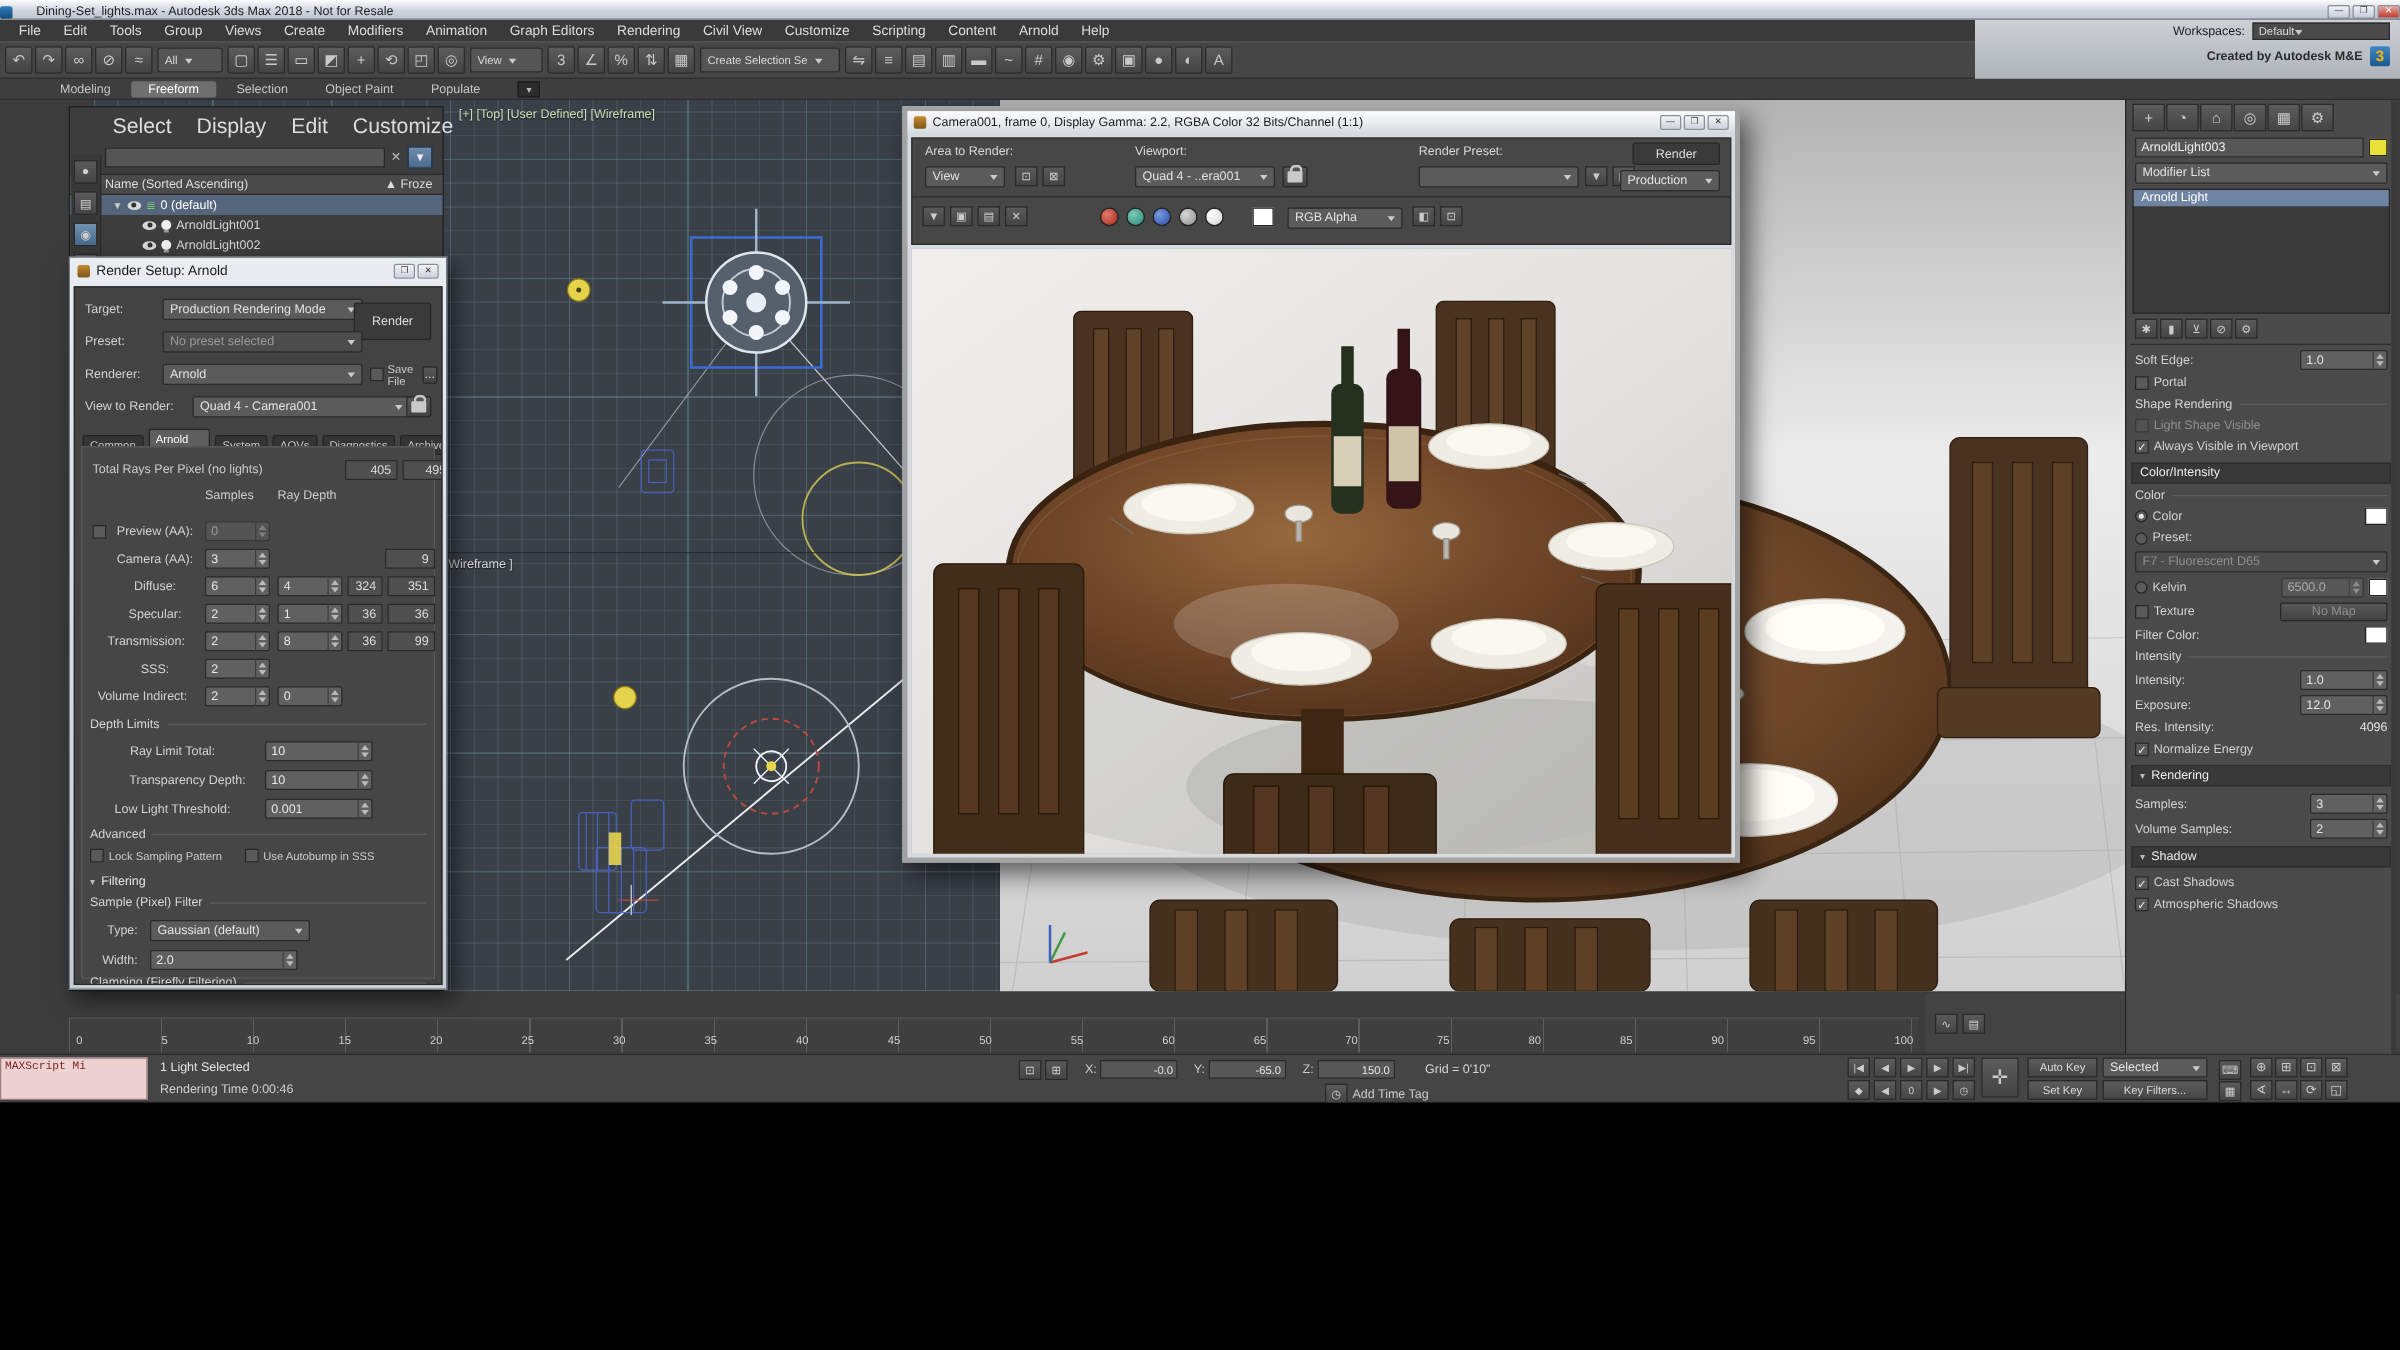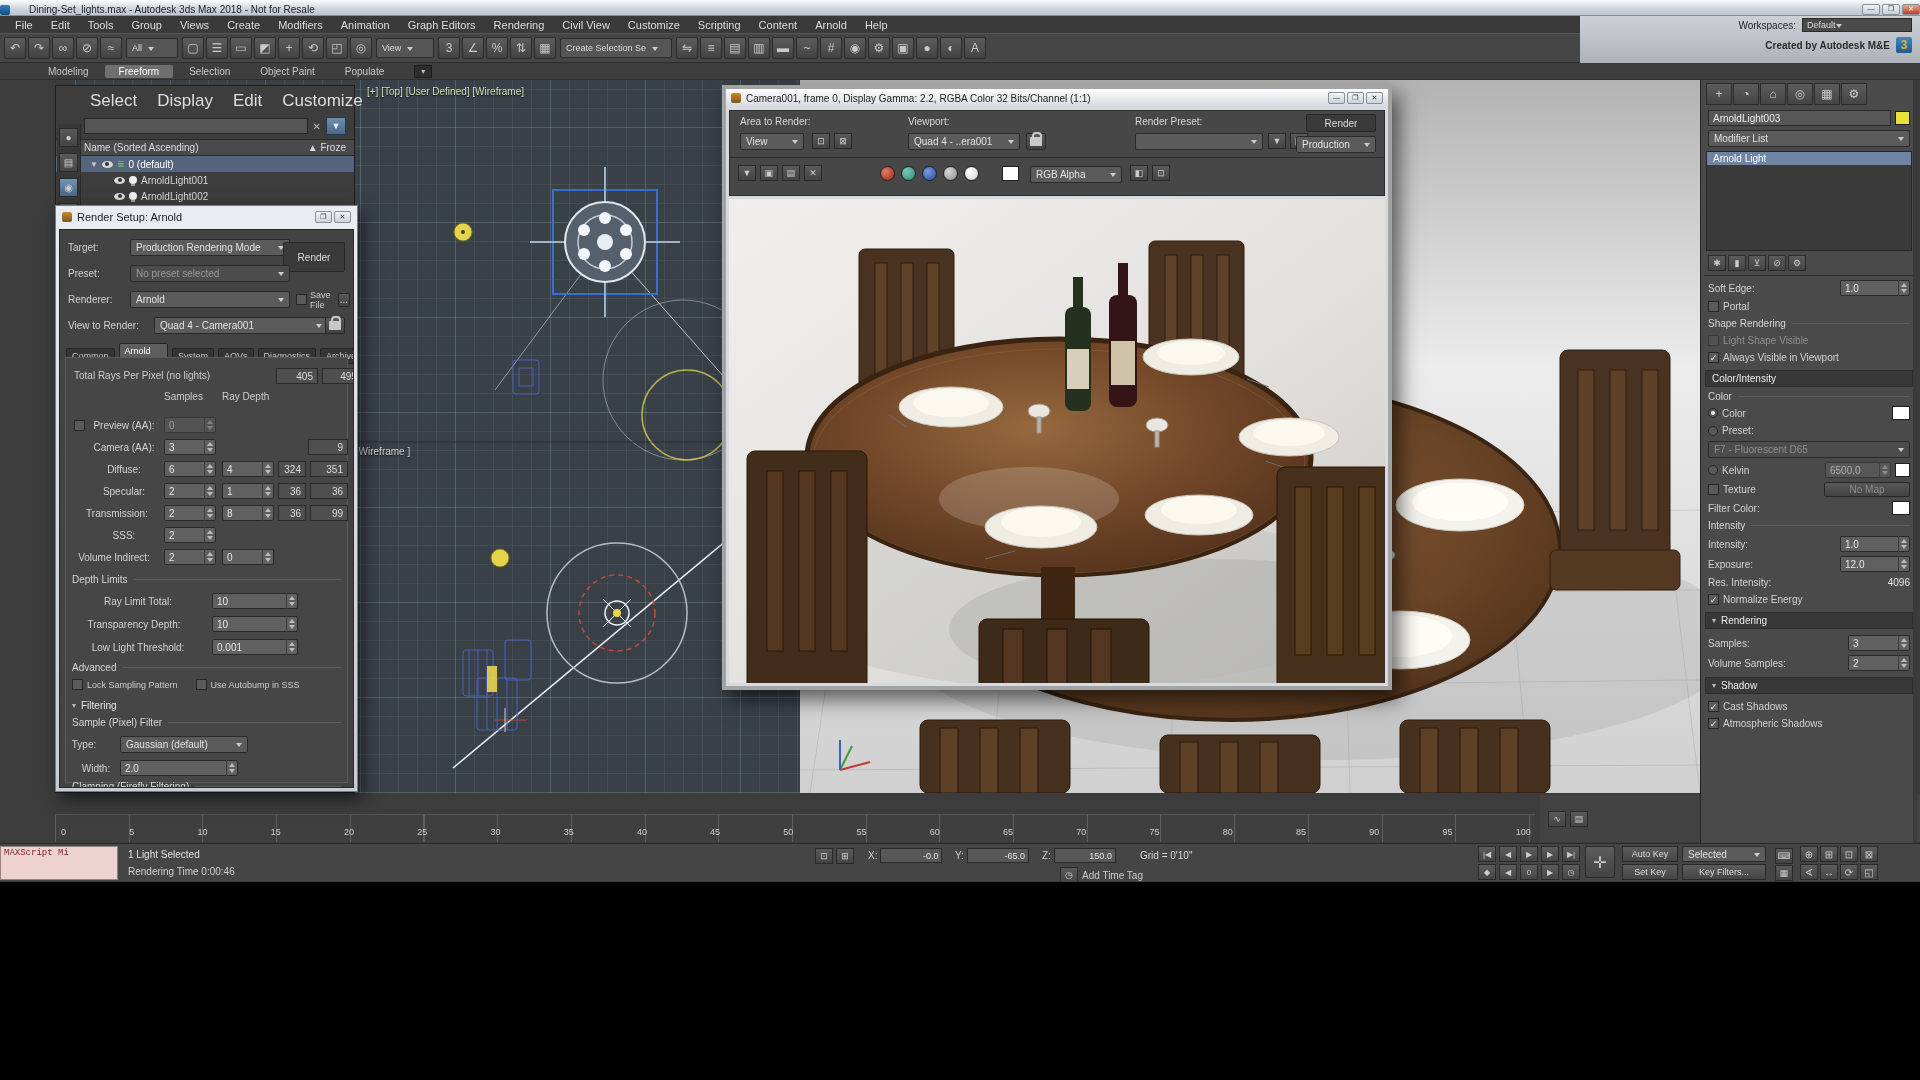--- a/index.html
+++ b/index.html
@@ -580,21 +580,21 @@
         <span class="rslab" style="position:absolute;left:8px;width:140px">Ray Limit Total:</span>
         <span class="spn" style="position:absolute;left:152px;width:86px">
             <span class="v">10</span>
             <span class="ar">
               <span class="up"></span>
               <span class="dn"></span>
             </span>
           </span>
       </div>
       <div class="rsrow" style="left:0;top:385px;right:8px;height:18px">
-        <span class="rslab" style="position:absolute;left:4px;width:140px">Transparency Depth:</span>
+        <span class="rslab" style="position:absolute;left:20px;width:140px">Transparency Depth:</span>
         <span class="spn" style="position:absolute;left:152px;width:86px">
             <span class="v">10</span>
             <span class="ar">
               <span class="up"></span>
               <span class="dn"></span>
             </span>
           </span>
       </div>
       <div class="rsrow" style="left:0;top:408px;right:8px;height:18px">
         <span class="rslab" style="position:absolute;left:8px;width:140px">Low Light Threshold:</span>
@@ -617,21 +617,21 @@
         <span style="font-size:9px">Use Autobump in SSS</span>
       </div>
 
       <div class="roll" style="position:absolute;left:12px;top:470px">
           <span>Filtering</span>
         </div>
       <div class="grp" style="position:absolute;left:12px;top:487px;right:12px">
           <span>Sample (Pixel) Filter</span>
         </div>
       <div class="rsrow" style="left:0;top:505px;right:8px;height:18px">
-        <span class="rslab" style="position:absolute;left:6px;width:36px">Type:</span>
+        <span class="rslab" style="position:absolute;left:20px;width:36px">Type:</span>
         <span class="dd" style="position:absolute;left:60px;width:128px">
             <span class="val">Gaussian (default)</span>
             <span class="caret"></span>
           </span>
       </div>
       <div class="rsrow" style="left:0;top:529px;right:8px;height:18px">
         <span class="rslab" style="position:absolute;left:16px;width:40px">Width:</span>
         <span class="spn" style="position:absolute;left:60px;width:118px">
             <span class="v">2.0</span>
             <span class="ar">

